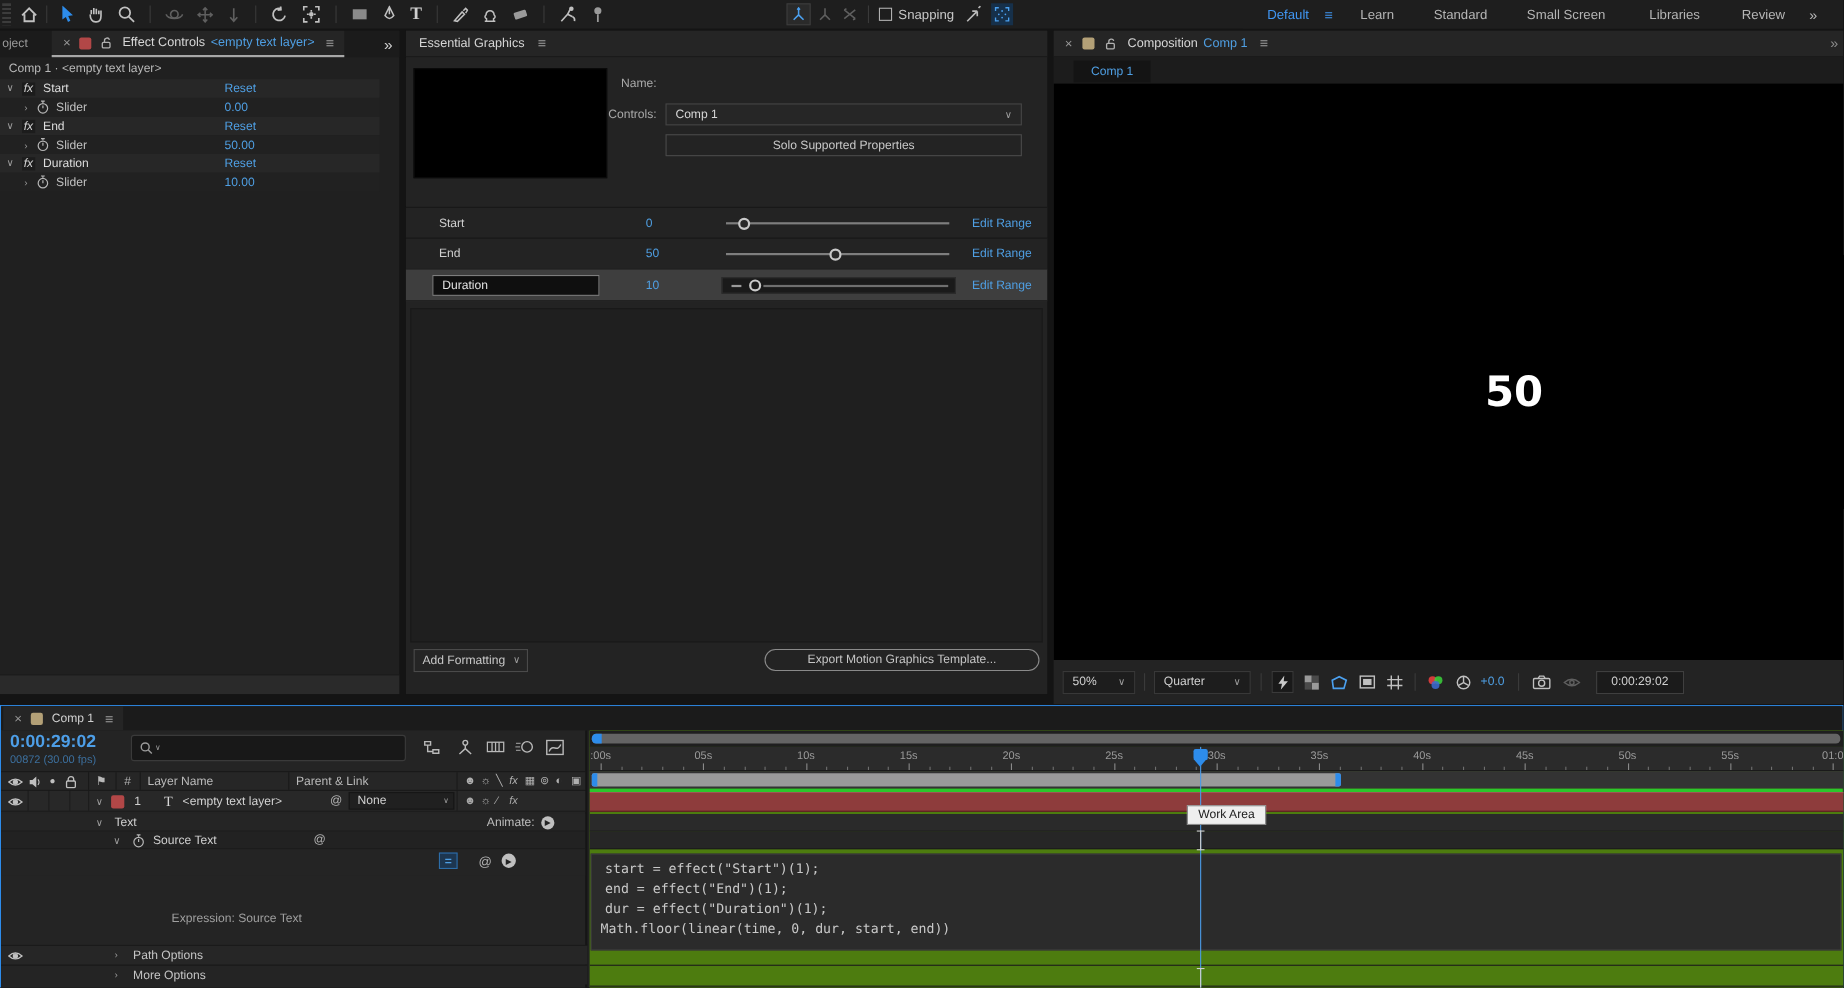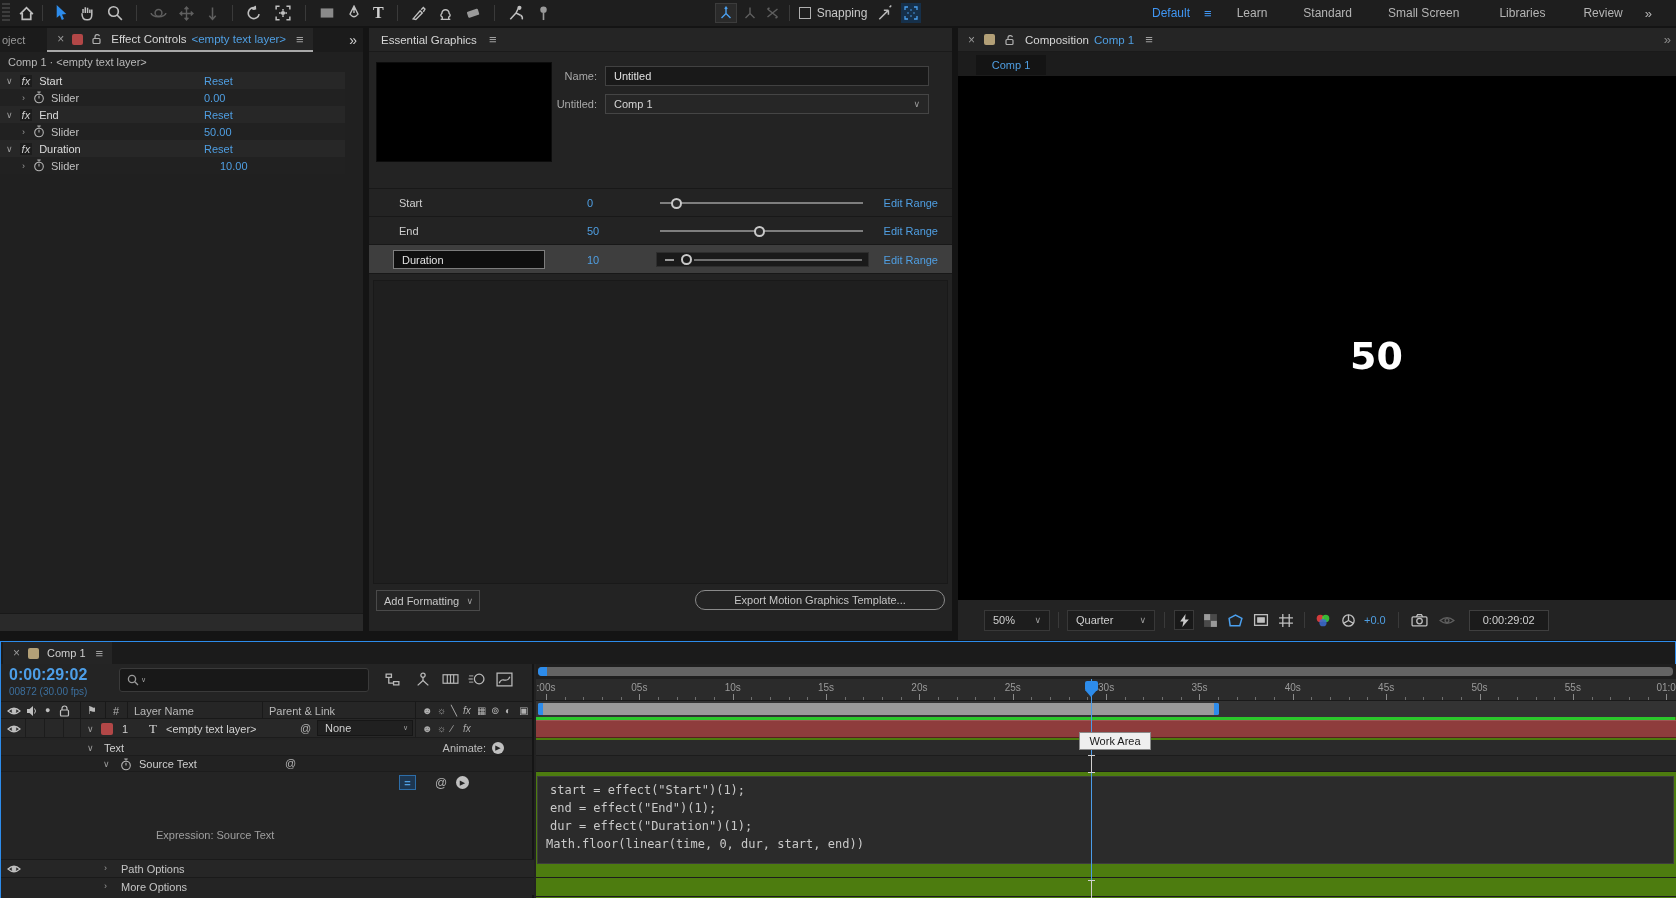--- a/index.html
+++ b/index.html
@@ -245,43 +245,43 @@
     </div>
     <div class="tl-row" style="top:129px;width:345px;height:17px;background:var(--rowd);display:flex;align-items:center">
       <span class="chev" style="margin-left:22px">›</span>
       <span class="ic" style="margin-left:8px">
           <svg width="12" height="13" viewBox="0 0 12 13" stroke="#b5b5b5" fill="none" stroke-width="1.1">
             <circle cx="6" cy="7.5" r="4.3"></circle>
             <path d="M6,7.5 V4.8 M4.3,1 h3.4 M6,2.6 V1"></path>
           </svg>
         </span>
       <span style="margin-left:6px;color:#c0c0c0">Slider</span>
-      <span class="blue" style="position:absolute;left:220px">10.00</span>
+      <span class="blue" style="position:absolute;left:204px">10.00</span>
     </div>
     <div class="ab" style="left:0;right:0;bottom:0;height:18px;background:#2a2a2a;border-top:1px solid #191919"></div>
   </div>
 
   <div class="ab" style="left:369px;top:28px;width:583px;height:603px;background:var(--panel)">
     <div class="ab" style="left:0;top:0;right:0;height:24px;display:flex;align-items:center;background:#252525;border-bottom:1px solid #1a1a1a">
       <span style="margin-left:12px;color:#d6d6d6;font-size:11.5px">Essential Graphics</span>
       <span class="hamb" style="margin-left:12px">≡</span>
     </div>
     <div class="ab" style="left:7px;top:34px;width:176px;height:100px;background:#000;border:1px solid #0c0c0c"></div>
 
     <div class="ab" style="left:150px;top:42px;width:78px;text-align:right;color:#a8a8a8">Name:</div>
-    <div class="inputbox" style="position:absolute;left:236px;top:38px;width:324px;height:20px">
-        <span>Untitled</span>
-      </div>
-
-    <div class="ab" style="left:150px;top:70px;width:78px;text-align:right;color:#a8a8a8">Untitled:</div>
+
+    <div class="ab" style="left:150px;top:70px;width:78px;text-align:right;color:#a8a8a8">Controls:</div>
     <div class="inputbox" style="position:absolute;left:236px;top:66px;width:324px;height:20px;background:#262626;border-color:#454545">
       <span style="color:#d6d6d6">Comp 1</span>
       <span class="chev" style="margin-left:auto">∨</span>
     </div>
 
+    <div class="btn" style="position:absolute;left:236px;top:94px;width:324px;height:20px;background:#232323">
+        <span>Solo Supported Properties</span>
+      </div>
 
     <div class="ab" style="left:0;top:160px;width:583px;height:28px;border-top:1px solid #181818;background:#232323">
       <span style="position:absolute;left:30px;top:8px;color:#cfcfcf">Start</span>
       <span class="blue" style="position:absolute;left:218px;top:8px">0</span>
       <div style="position:absolute;left:291px;top:13px;width:203px;height:2px;background:#7e7e7e"></div>
       <span class="ring" style="left:302px;top:9px"></span>
       <span class="blue" style="position:absolute;right:14px;top:8px">Edit Range</span>
     </div>
     <div class="ab" style="left:0;top:188px;width:583px;height:28px;border-top:1px solid #181818;background:#232323">
       <span style="position:absolute;left:30px;top:8px;color:#cfcfcf">End</span>
@@ -331,21 +331,21 @@
     </div>
     <div class="ab" style="left:0;top:24px;right:0;height:24px;background:#1c1c1c">
       <div style="position:absolute;left:18px;top:3px;width:70px;height:20px;background:#141414;display:flex;align-items:center;justify-content:center">
           <span class="blue">Comp 1</span>
         </div>
     </div>
     <div class="ab" style="left:0;top:48px;width:718px;height:524px;background:#000">
       <span style="position:absolute;left:392px;top:258px;color:#fff;font-weight:bold;font-size:38px;font-family:'DejaVu Sans','Liberation Sans',sans-serif">50</span>
     </div>
     <div class="ab" style="left:0;top:572px;right:0;height:40px;background:var(--panel);display:flex;align-items:center">
-      <div class="inputbox" style="margin-left:26px;width:66px;height:21px;background:#1d1d1d;border-color:#383838">
+      <div class="inputbox" style="margin-left:8px;width:66px;height:21px;background:#1d1d1d;border-color:#383838">
         <span style="color:#cfcfcf">50%</span>
         <span class="chev" style="margin-left:auto">∨</span>
       </div>
       <div class="sep" style="margin:0 8px"></div>
       <div class="inputbox" style="width:88px;height:21px;background:#1d1d1d;border-color:#383838">
         <span style="color:#cfcfcf">Quarter</span>
         <span class="chev" style="margin-left:auto">∨</span>
       </div>
       <div class="sep" style="margin:0 9px"></div>
       <span class="ic" style="width:20px;height:20px;background:#191919;border:1px solid #3a3a3a;display:flex;align-items:center;justify-content:center">

